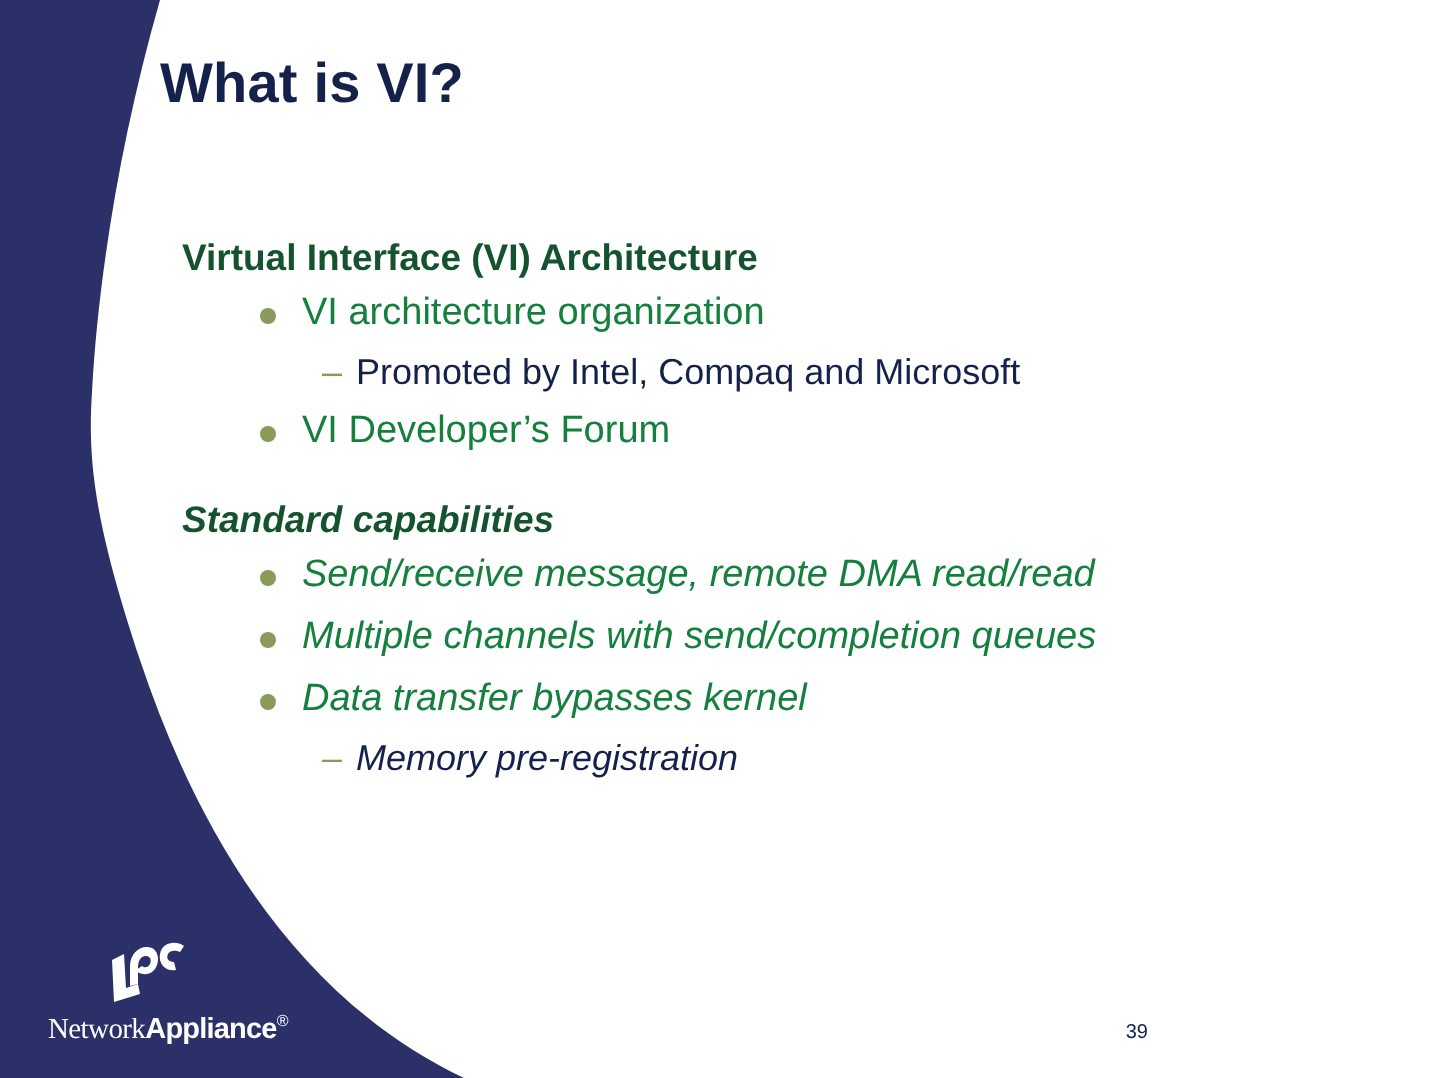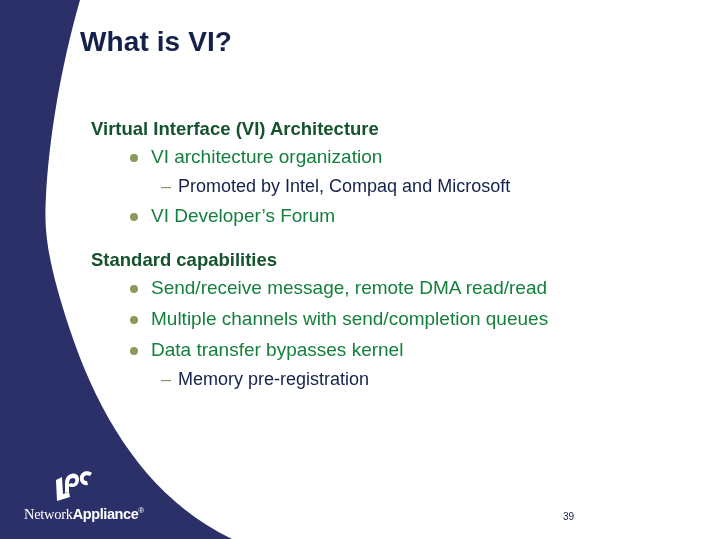--- a/index.html
+++ b/index.html
@@ -38,21 +38,21 @@
     white-space: nowrap;
   }
   
   #body-content {
     position: absolute;
     left: 91px;
     top: 117px;
     width: 600px;
   }
   .group { margin: 0; }
-  .group + .group { margin-top: 17px; }
+  .group + .group { margin-top: 17px; font-style: italic; }
 
   .group-heading {
     font-size: 18.5px;
     font-weight: bold;
     color: #14532d;
     line-height: 24px;
     white-space: nowrap;
   }
   .bullet-list {
     list-style: none;

